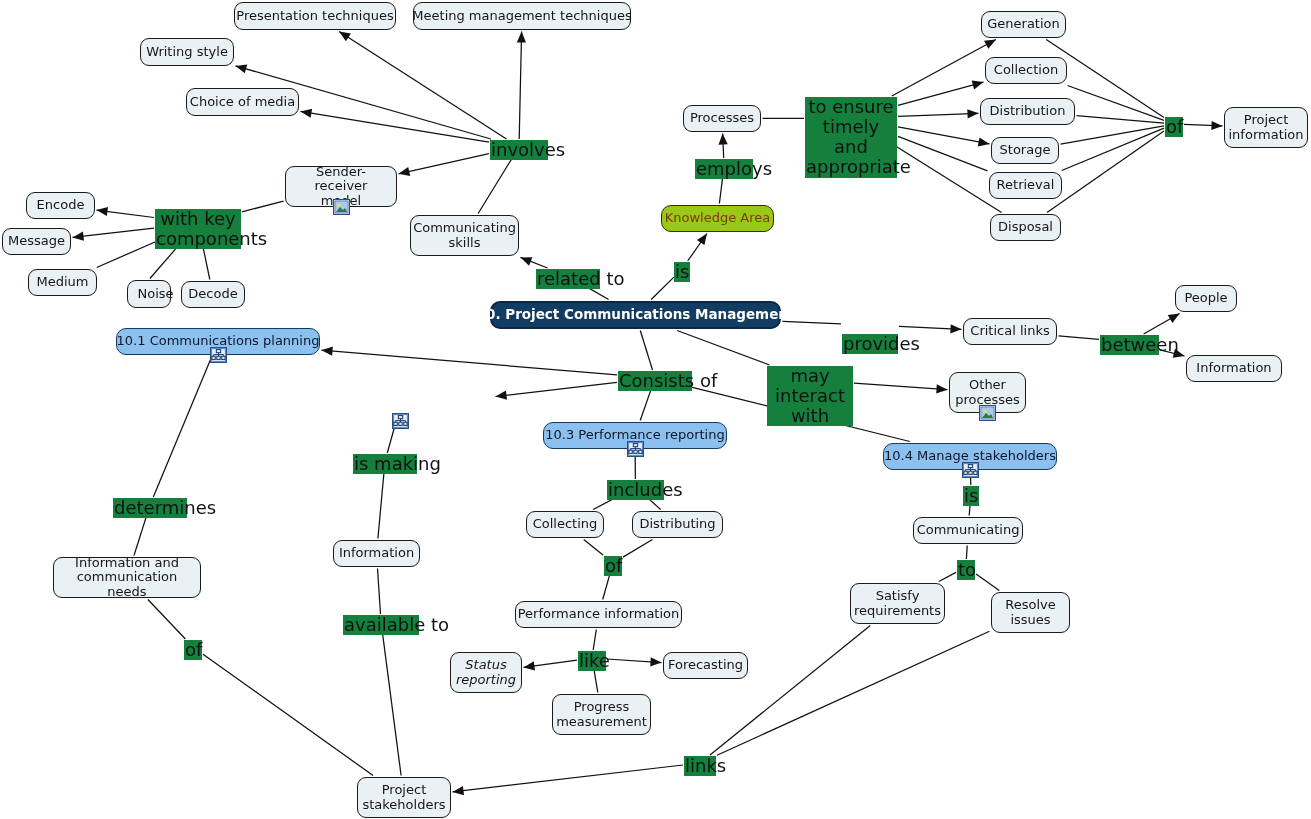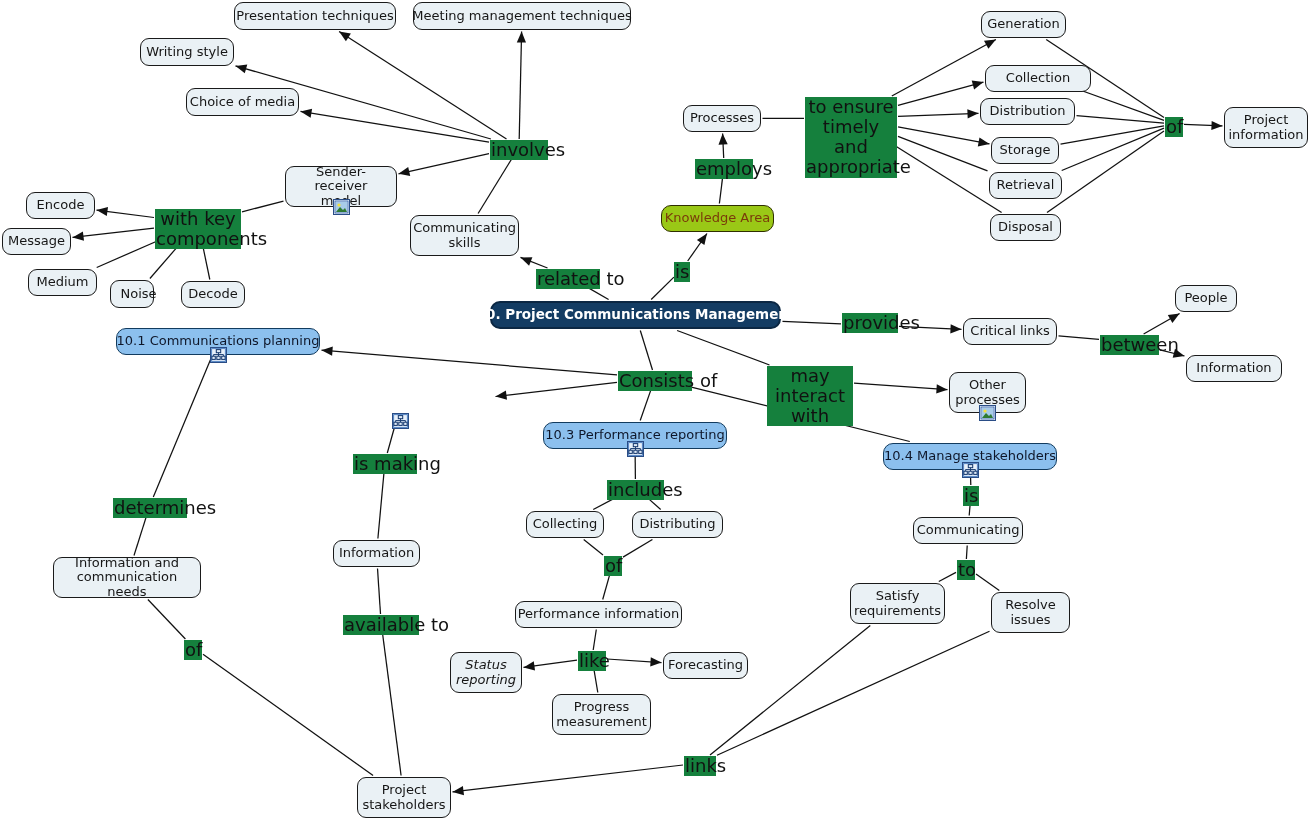--- a/index.html
+++ b/index.html
@@ -209,39 +209,39 @@
     </div>
     <div class="node" style="left: 26px; top: 192px; width: 69px; height: 27px; text-align: right;">
       <span>Encode</span>
     </div>
     <div class="node" style="left: 2px; top: 228px; width: 69px; height: 27px;">
       <span>Message</span>
     </div>
     <div class="node" style="left: 28px; top: 269px; width: 69px; height: 27px;">
       <span>Medium</span>
     </div>
-    <div class="node" style="left: 110px; top: 280px; width: 44px; height: 28px; padding-left: 20px;">
+    <div class="node" style="left: 127px; top: 280px; width: 44px; height: 28px; padding-left: 20px;">
       <span>Noise</span>
     </div>
     <div class="node" style="left: 181px; top: 281px; width: 64px; height: 27px;">
       <span>Decode</span>
     </div>
     <div class="node multiline" style="left: 410px; top: 215px; width: 109px; height: 41px;">
       <span>Communicating skills</span>
     </div>
     <div class="node" style="left: 683px; top: 105px; width: 78px; height: 27px;">
       <span>Processes</span>
     </div>
     <div class="node knowledge" style="left: 661px; top: 205px; width: 113px; height: 27px;">
       <span>Knowledge Area</span>
     </div>
     <div class="node" style="left: 981px; top: 11px; width: 85px; height: 27px;">
       <span>Generation</span>
     </div>
-    <div class="node" style="left: 985px; top: 57px; width: 106px; height: 27px; margin-top: 8px;">
+    <div class="node" style="left: 985px; top: 57px; width: 82px; height: 27px;">
       <span>Collection</span>
     </div>
     <div class="node" style="left: 980px; top: 98px; width: 95px; height: 27px;">
       <span>Distribution</span>
     </div>
     <div class="node" style="left: 991px; top: 137px; width: 68px; height: 27px;">
       <span>Storage</span>
     </div>
     <div class="node" style="left: 989px; top: 172px; width: 73px; height: 27px;">
       <span>Retrieval</span>
@@ -365,21 +365,21 @@
     <div class="node multiline" style="left: 357px; top: 777px; width: 94px; height: 41px;">
       <span>Project stakeholders</span>
     </div>
     <div class="linklabel" style="left: 490px; top: 140px; width: 56px;">involves</div>
     <div class="linklabel ml" style="left: 155px; top: 209px; width: 84px;">with key components</div>
     <div class="linklabel" style="left: 695px; top: 159px; width: 56px;">employs</div>
     <div class="linklabel ml" style="left: 805px; top: 97px; width: 90px;">to ensure timely and appropriate</div>
     <div class="linklabel" style="left: 1165px; top: 117px; width: 16px;">of</div>
     <div class="linklabel" style="left: 536px; top: 269px; width: 62px;">related to</div>
     <div class="linklabel" style="left: 674px; top: 262px; width: 14px;">is</div>
-    <div class="linklabel" style="left: 842px; top: 313px; width: 54px;">provides</div>
+    <div class="linklabel" style="left: 842px; top: 334px; width: 54px;">provides</div>
     <div class="linklabel" style="left: 1100px; top: 335px; width: 57px;">between</div>
     <div class="linklabel ml" style="left: 767px; top: 366px; width: 84px;">may interact with</div>
     <div class="linklabel" style="left: 618px; top: 371px; width: 72px;">Consists of</div>
     <div class="linklabel" style="left: 353px; top: 454px; width: 62px;">is making</div>
     <div class="linklabel" style="left: 607px; top: 480px; width: 55px;">includes</div>
     <div class="linklabel" style="left: 963px; top: 486px; width: 14px;">is</div>
     <div class="linklabel" style="left: 113px; top: 498px; width: 72px;">determines</div>
     <div class="linklabel" style="left: 604px; top: 556px; width: 16px;">of</div>
     <div class="linklabel" style="left: 957px; top: 560px; width: 16px;">to</div>
     <div class="linklabel" style="left: 578px; top: 651px; width: 26px;">like</div>

